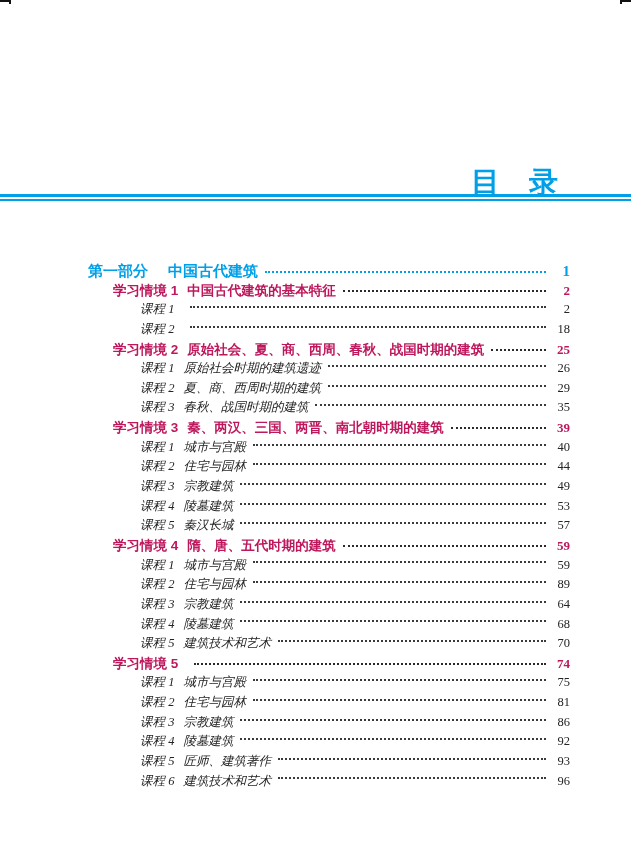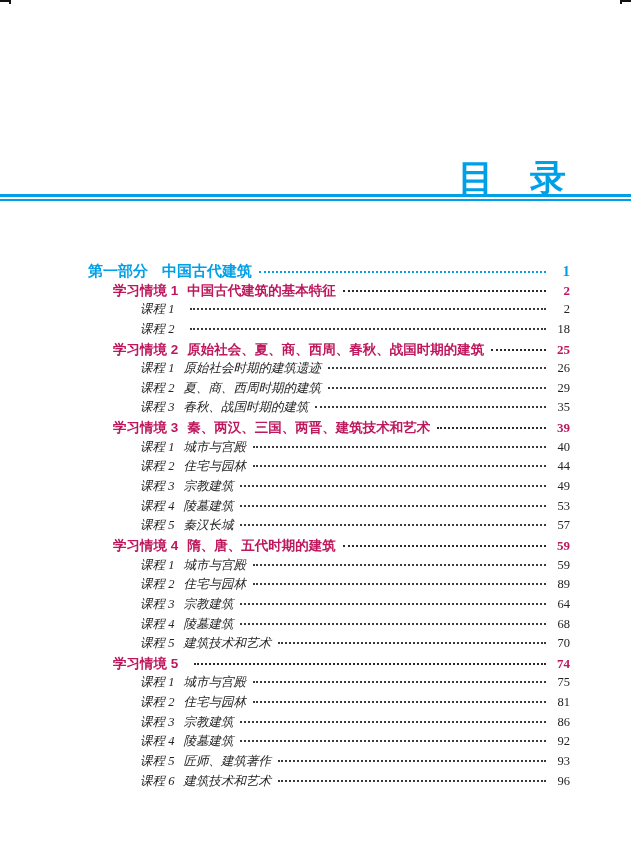--- a/index.html
+++ b/index.html
@@ -13,22 +13,22 @@
   }
   .page { position: absolute; inset: 0; }
 
   
   .crop-mark { position: absolute; top: 0; width: 11px; height: 4px; box-sizing: border-box; }
   .crop-mark.left  { left: 0;  border-top: 2px solid #121212; border-right: 2px solid #121212; }
   .crop-mark.right { right: 0; border-top: 2px solid #121212; border-left: 2px solid #121212; }
 
   
   .toc-title {
-    position: absolute; top: 156px; right: 61px; margin: 4px;
-    font-size: 36px; line-height: 1; font-weight: bold;
+    position: absolute; top: 156px; right: 61px; margin: 12px;
+    font-size: 29px; line-height: 1; font-weight: bold;
     color: var(--accent, #00A0E8);
     white-space: pre;
     font-family: "Liberation Sans", sans-serif;
   }
   .header-rule {
     position: absolute; top: 194px; left: 0; width: 631px;
     height: 2px; box-sizing: content-box;
     border-top: 3px solid var(--accent, #00A0E8);
     border-bottom: 2px solid var(--accent, #00A0E8);
     background: #ffffff;
@@ -48,31 +48,32 @@
     margin: 0 4px 0 7px;
     transform: translateY(-3px);
   }
   .row .pg {
     font-family: "Liberation Serif", serif;
     font-style: normal;
     min-width: 20px; text-align: right;
   }
 
   .row.part { color: var(--accent, #00A0E8); font-size: 15px; font-weight: bold; }
-  .row.part .lbl { margin-right: 14px; }
+  .row.part .lbl { margin-right: 20px; }
   .row.part .pg { font-size: 15px; font-weight: bold; }
 
   .row.situation { padding-left: 25px; font-size: 13.5px; font-weight: bold; color: #be185d; }
   .row.situation .pg { font-size: 13px; font-weight: bold; }
   .row.situation .dots { color: #2a2a2a; }
 
   .row.course {
     padding-left: 52px; font-size: 12.5px; font-weight: normal;
     font-family: "Liberation Serif", serif; font-style: italic;
     color: #242424;
+    align-items: center;
   }
   .row.course .pg { font-size: 12.5px; font-weight: normal; }
   .row.course .dots { color: #3a3a3a; }
 </style>
 </head>
 <body>
 
 <div class="page">
   <div class="crop-mark left"></div>
   <div class="crop-mark right"></div>
@@ -122,21 +123,21 @@
         <span class="pg">29</span>
       </div>
       <div class="row course">
         <span class="lbl">课程 3</span>
         <span class="ttl">春秋、战国时期的建筑</span>
         <span class="dots"></span>
         <span class="pg">35</span>
       </div>
       <div class="row situation">
         <span class="lbl">学习情境 3</span>
-        <span class="ttl">秦、两汉、三国、两晋、建筑技术和艺术</span>
+        <span class="ttl">秦、两汉、三国、两晋、南北朝时期的建筑</span>
         <span class="dots"></span>
         <span class="pg">39</span>
       </div>
       <div class="row course">
         <span class="lbl">课程 1</span>
         <span class="ttl">城市与宫殿</span>
         <span class="dots"></span>
         <span class="pg">40</span>
       </div>
       <div class="row course">

